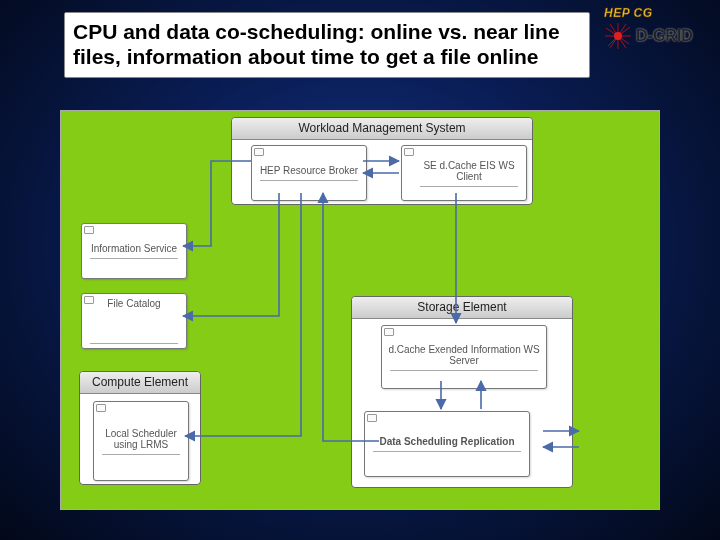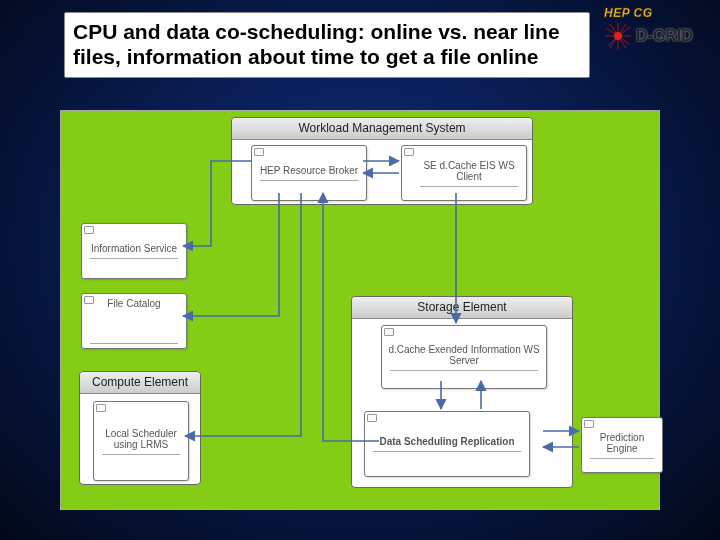--- a/index.html
+++ b/index.html
@@ -156,25 +156,20 @@
     <div class="underline"></div>
   </div>
 
   <div class="node" style="left:303px; top:300px; width:160px; height:56px;font-weight:bold;">
     <span>Data
 Scheduling
 Replication</span>
     <div class="underline"></div>
   </div>
 
-  <div class="node" style="left:520px; top:306px; width:76px; height:46px;">
-    <span>Prediction
-Engine</span>
-    <div class="underline"></div>
-  </div>
 
   <svg class="arrows">
     <defs>
       <marker id="ah" viewBox="0 0 10 10" refX="9" refY="5" markerWidth="7" markerHeight="7" orient="auto">
         <path d="M0,0 L10,5 L0,10 z" fill="#4a6aa8"></path>
       </marker>
     </defs>
     <g stroke="#4a6aa8" stroke-width="1.6" fill="none">
 
       <line x1="302" y1="50" x2="338" y2="50" marker-end="url(#ah)"></line>

